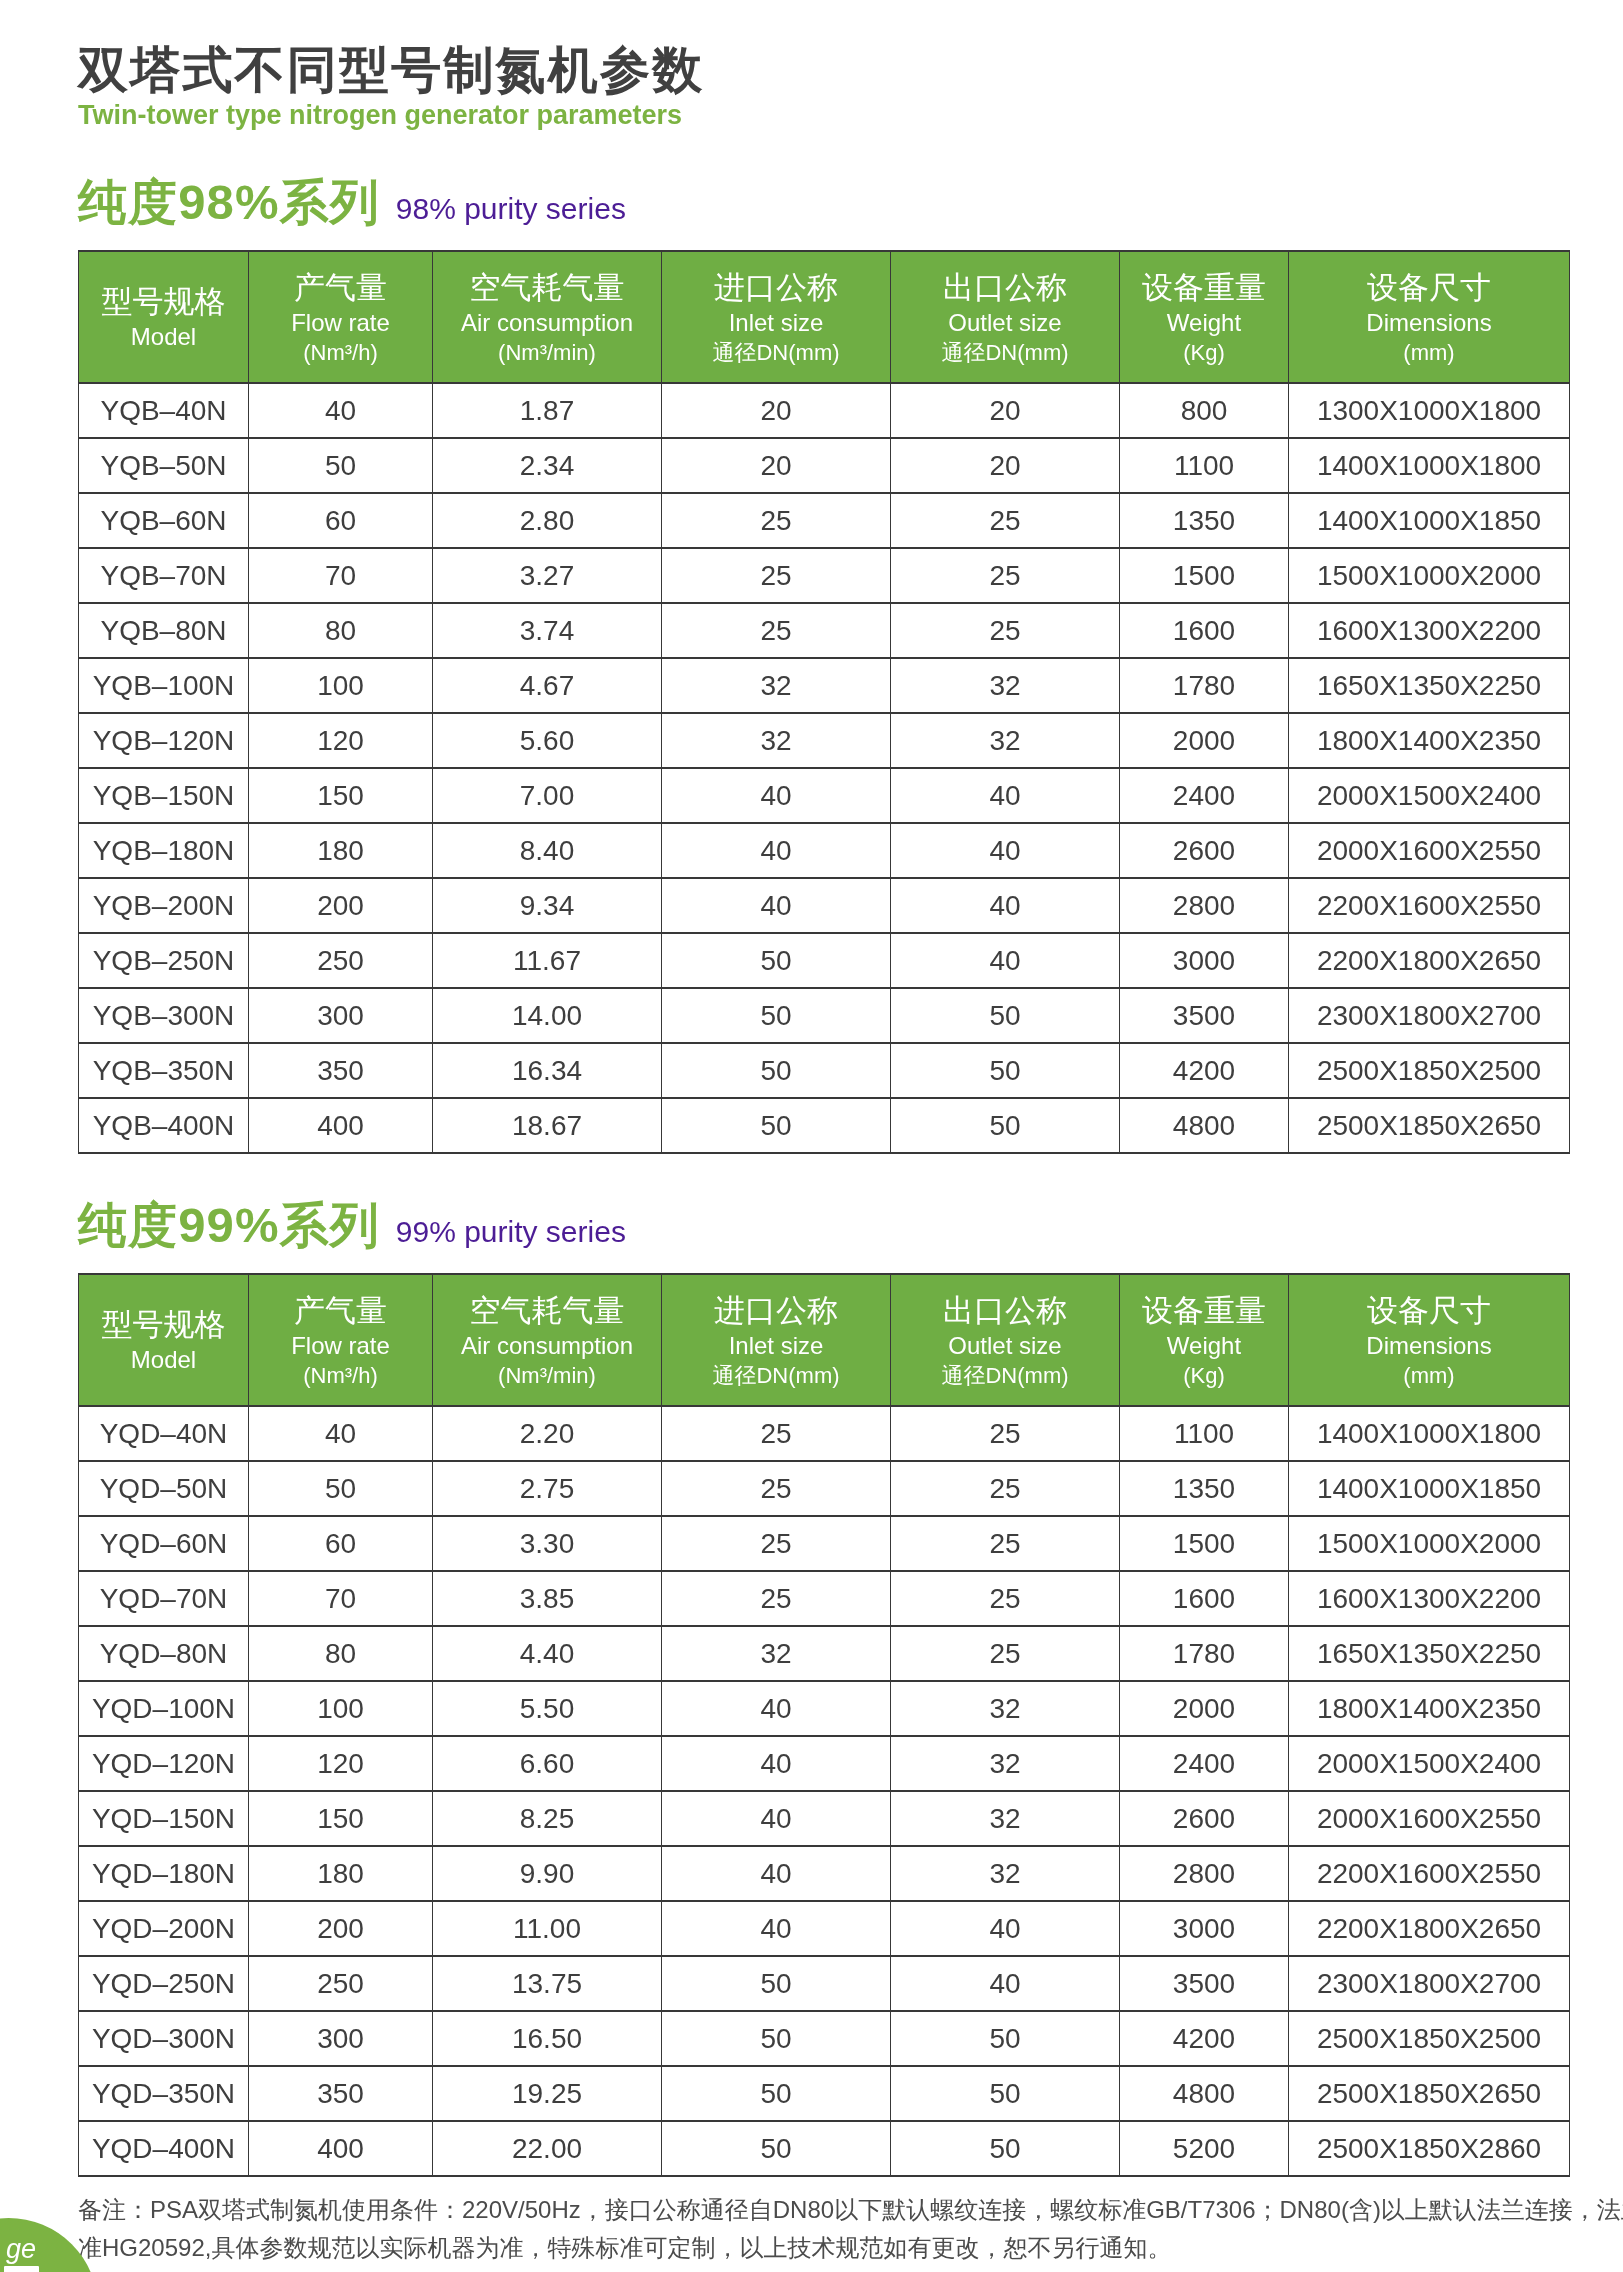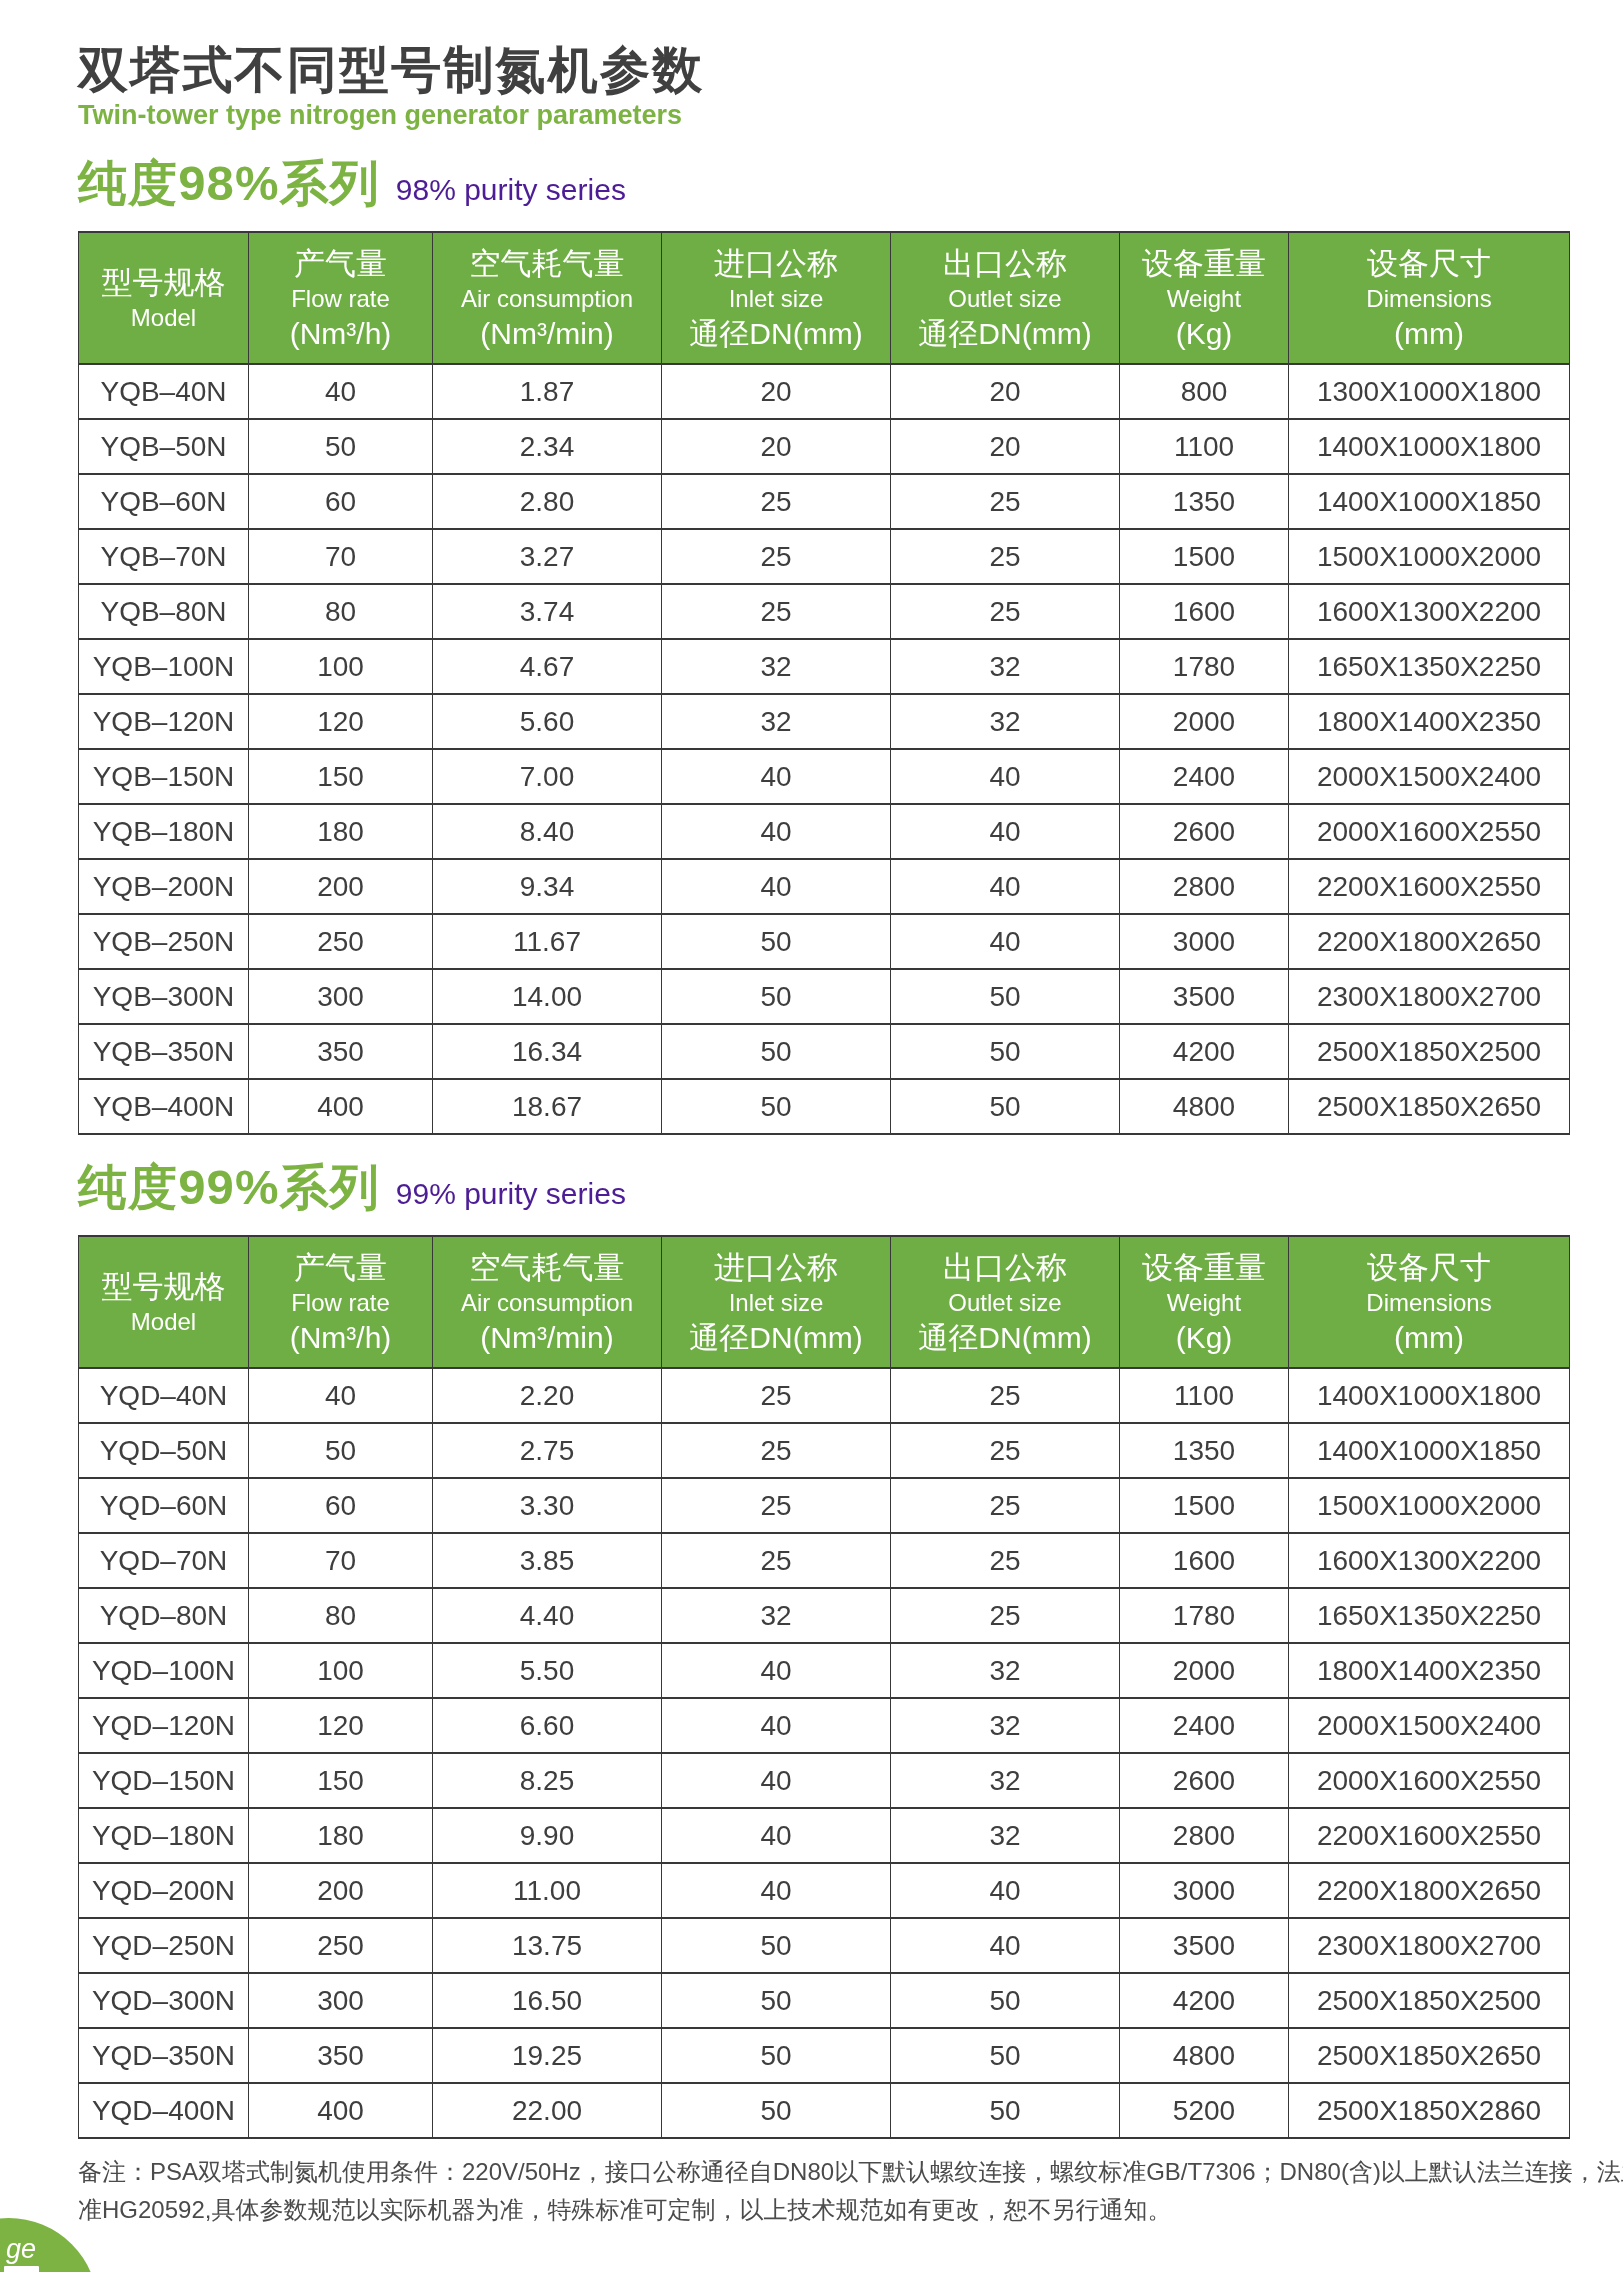--- a/index.html
+++ b/index.html
@@ -25,21 +25,21 @@
     line-height: 1.12;
   }
   .subtitle {
     color: #7cb342;
     font-size: 27px;
     font-weight: 700;
     margin-top: 1px;
     line-height: 1.2;
   }
   .section-heading {
-    margin-top: 20px;
+    margin-top: 39px;
     display: flex;
     align-items: baseline;
     gap: 16px;
   }
   .h-zh {
     font-size: 49px;
     font-weight: 700;
     color: #7cb342;
     letter-spacing: 1.1px;
   }
@@ -79,21 +79,21 @@
   }
   table.params th:nth-child(1) { width: 169px; }
   table.params th:nth-child(2) { width: 183px; }
   table.params th:nth-child(3) { width: 228px; }
   table.params th:nth-child(4) { width: 228px; }
   table.params th:nth-child(5) { width: 228px; }
   table.params th:nth-child(6) { width: 168px; }
   table.params th:nth-child(7) { width: 280px; }
   .th-zh   { font-size: 31px; line-height: 1.28; }
   .th-en   { font-size: 24px; line-height: 1.32; }
-  .th-unit { font-size: 30px; line-height: 1.28; }
+  .th-unit { font-size: 22px; line-height: 1.28; }
   .footnote {
     margin-top: 14px;
     font-size: 24px;
     line-height: 1.55;
     color: #4b4b4b;
   }
   .footnote-line { white-space: nowrap; }
   .page-badge {
     position: absolute;
     left: -81px;

